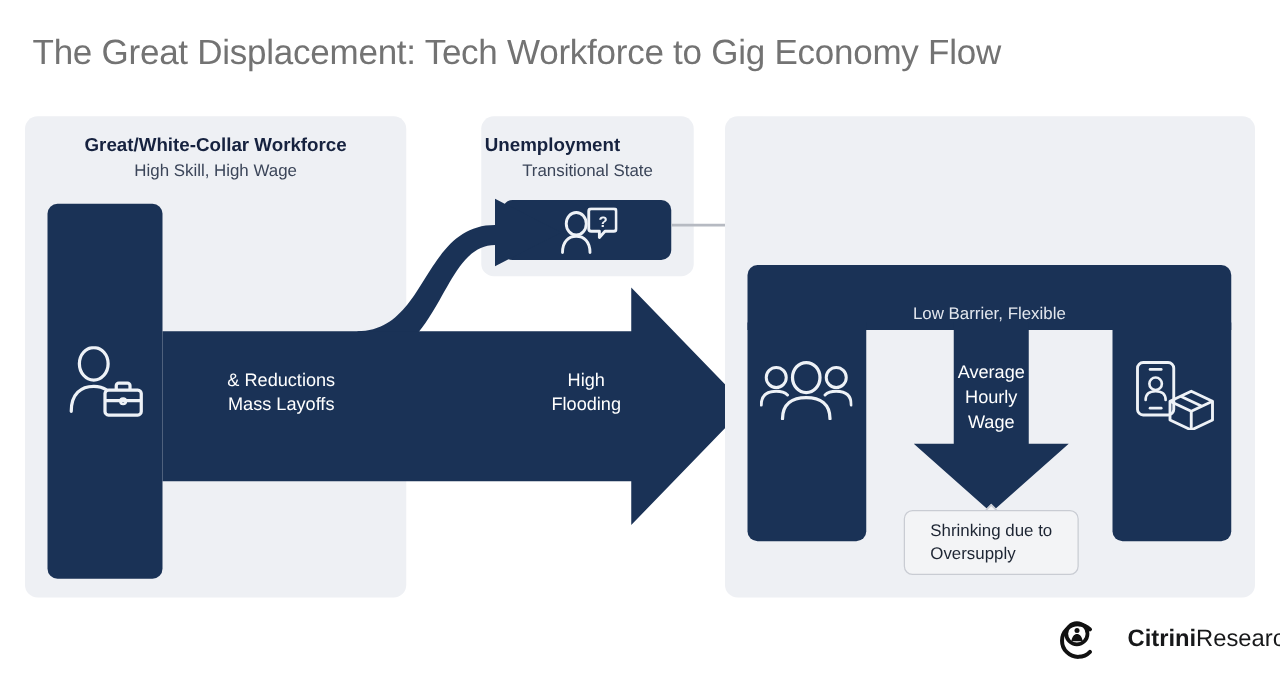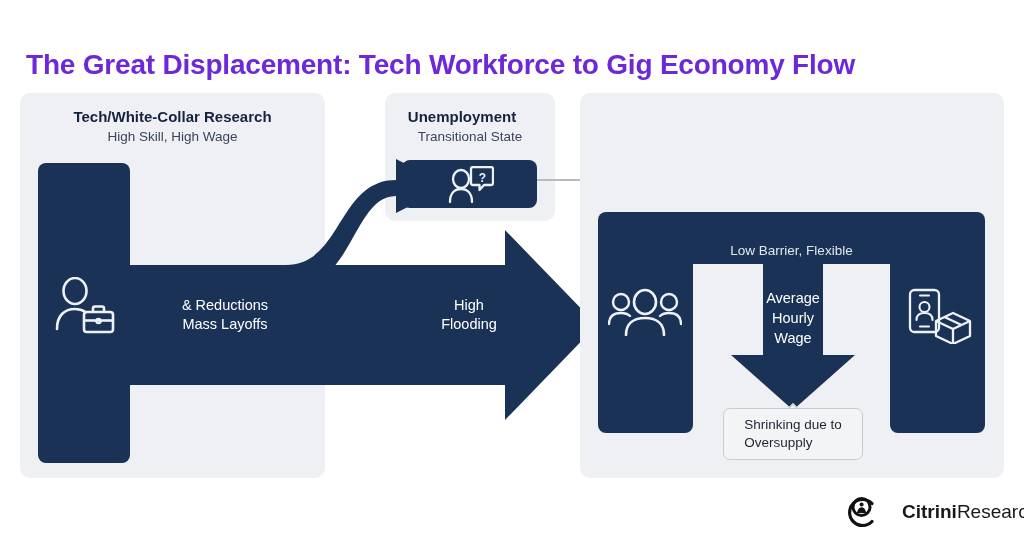--- a/index.html
+++ b/index.html
@@ -6,22 +6,22 @@
   html, body {
     width: 1024px; height: 541px;
     background: #ffffff;
     font-family: "Liberation Sans", sans-serif;
     overflow: hidden;
   }
   #stage { position: relative; width: 1024px; height: 541px; background:#fff; }
 
   .title {
     position: absolute; left: 26px; top: 26px;
-    font-size: 28px; font-weight: bold; letter-spacing: -0.2px;
-    color: #6d28d9; white-space: nowrap; margin-top: 23px;
+    font-size: 28px; font-weight: normal; letter-spacing: -0.2px;
+    color: #737373; white-space: nowrap;
   }
 
   .panel {
     position: absolute; background: #eef0f4; border-radius: 10px;
   }
   #panel-left   { left: 20px;  top: 93px;  width: 305px; height: 385px; }
   #panel-unemp  { left: 385px; top: 93px;  width: 170px; height: 128px; }
   #panel-right  { left: 580px; top: 93px;  width: 424px; height: 385px; }
 
   .panel-title {
@@ -91,37 +91,37 @@
   svg { display: block; }
 </style>
 </head>
 <body>
 
 <div id="stage">
 
   <div class="title">The Great Displacement: Tech Workforce to Gig Economy Flow</div>
 
   <div class="panel" id="panel-left"></div>
-  <div class="panel-title" style="left:20px; top:108px; width:305px;">Tech/White-Collar Research</div>
+  <div class="panel-title" style="left:20px; top:108px; width:305px;">Great/White-Collar Workforce</div>
   <div class="panel-sub" style="left:20px; top:129px; width:305px;">High Skill, High Wage</div>
   <div class="navy" id="block-left"></div>
 
   <div class="icon-wrap" id="icon-worker">
     <svg width="62" height="58" viewBox="0 0 62 58">
       <ellipse cx="21" cy="14" rx="11.5" ry="13" fill="none" stroke="#eef2f7" stroke-width="2.6"></ellipse>
       <path d="M3 52 C3 38 11 32 21 32 C25 32 28.5 33 31.5 35" fill="none" stroke="#eef2f7" stroke-width="2.6" stroke-linecap="round"></path>
       <rect x="30" y="35" width="29" height="20" rx="2.8" fill="none" stroke="#eef2f7" stroke-width="2.6"></rect>
       <path d="M39 35 V31.5 a2 2 0 0 1 2-2 h7 a2 2 0 0 1 2 2 V35" fill="none" stroke="#eef2f7" stroke-width="2.6"></path>
       <line x1="30" y1="43.5" x2="59" y2="43.5" stroke="#eef2f7" stroke-width="2.6"></line>
       <circle cx="44.5" cy="44" r="2.2" fill="none" stroke="#eef2f7" stroke-width="2.1"></circle>
     </svg>
   </div>
 
   <div class="panel" id="panel-unemp"></div>
-  <div class="panel-title" style="left:385px; top:108px; width:154px;">Unemployment</div>
+  <div class="panel-title" style="left:365px; top:108px; width:154px;">Unemployment</div>
   <div class="panel-sub" style="left:385px; top:129px; width:170px;">Transitional State</div>
   <div class="navy" id="block-unemp"></div>
 
   <div class="icon-wrap" id="icon-unemp">
     <svg width="46" height="38" viewBox="0 0 46 38">
       <ellipse cx="13" cy="13" rx="8" ry="9" fill="none" stroke="#eef2f7" stroke-width="2.3"></ellipse>
       <path d="M2 36 C2 27 7 23 13 23 C19 23 24 27 24 36" fill="none" stroke="#eef2f7" stroke-width="2.3" stroke-linecap="round"></path>
       <path d="M25 1 h18 a2 2 0 0 1 2 2 v14 a2 2 0 0 1 -2 2 h-7 l-4.5 5 v-5 h-6.5 a2 2 0 0 1 -2 -2 v-14 a2 2 0 0 1 2 -2 z" fill="none" stroke="#eef2f7" stroke-width="2.3" stroke-linejoin="round"></path>
       <text x="34.5" y="15.5" font-size="12" font-family="Liberation Sans, sans-serif" font-weight="bold" fill="#eef2f7" text-anchor="middle">?</text>
     </svg>

